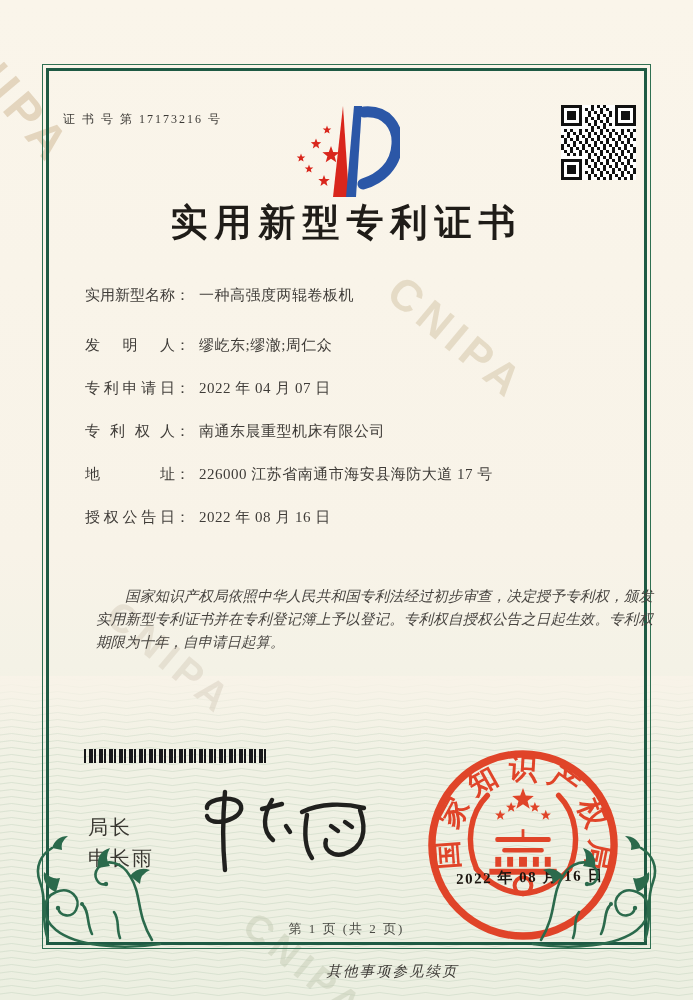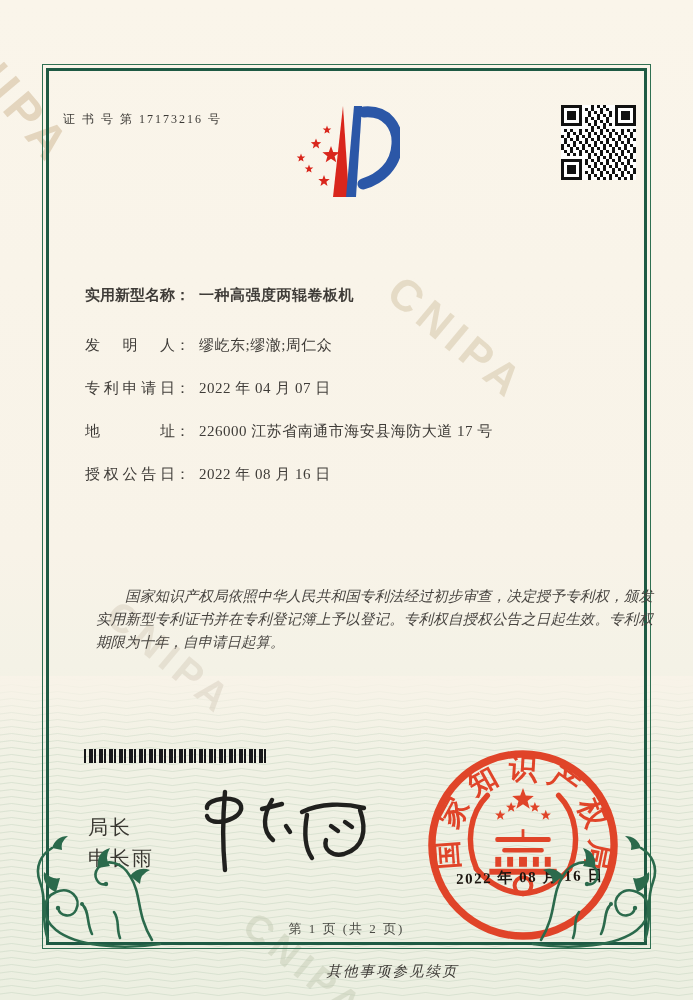--- a/index.html
+++ b/index.html
@@ -28,21 +28,21 @@
   .frame-in{width:100%;height:100%;box-sizing:border-box;border:3px solid #1e5a43;}
   
   .content{position:absolute;left:0;top:0;width:693px;height:1000px;z-index:4;}
   .certno{left:63px;top:111px;font-size:12px;letter-spacing:2px;color:#3c3a36;}
   .title{
     left:0;top:198px;width:693px;text-align:center;
     font-size:37px;font-weight:bold;letter-spacing:7px;color:#1f1c18;
   }
   .fields{left:85px;top:284px;width:545px;font-size:15px;color:#3f3c38;}
   .frow{height:22px;line-height:22px;margin-bottom:21px;white-space:nowrap;position:relative;}
-  .frow.first{margin-bottom:28px;font-weight:bold;}
+  .frow.first{margin-bottom:28px;}
   .flabel{display:inline-block;width:90px;text-align:justify;text-align-last:justify;vertical-align:top;}
   .fvalue{margin-left:9px;letter-spacing:.5px;}
   .gz{position:absolute;left:260px;top:0;}
   .body-text{
     left:76px;top:585px;width:557px;font-size:14.5px;line-height:23px;
     font-style:italic;color:#474440;text-align:justify;margin-left:20px;
   }
   .body-text p{margin:0;text-indent:2em;}
   .director{left:88px;top:812px;font-size:20px;line-height:31px;color:#3a3832;letter-spacing:2px;}
   .pagenum{left:0;top:920px;width:693px;text-align:center;font-size:13px;letter-spacing:2px;color:#4a4a44;}
@@ -362,30 +362,34 @@
       <rect x="3" y="3" width="15" height="15" fill="#fff"></rect>
       <rect x="6" y="6" width="9" height="9" fill="#111"></rect>
       <rect x="54" y="0" width="21" height="21" fill="#111"></rect>
       <rect x="57" y="3" width="15" height="15" fill="#fff"></rect>
       <rect x="60" y="6" width="9" height="9" fill="#111"></rect>
       <rect x="0" y="54" width="21" height="21" fill="#111"></rect>
       <rect x="3" y="57" width="15" height="15" fill="#fff"></rect>
       <rect x="6" y="60" width="9" height="9" fill="#111"></rect>
     </svg>
 
+  <div class="abs title">实用新型专利证书</div>
 
   <div class="abs fields">
     <div class="frow first">
       <span class="flabel">实用新型名称</span><span>：</span><span class="fvalue">一种高强度两辊卷板机</span>
     </div>
     <div class="frow">
       <span class="flabel">发明人</span><span>：</span><span class="fvalue">缪屹东;缪澈;周仁众</span>
     </div>
     <div class="frow">
       <span class="flabel">专利申请日</span><span>：</span><span class="fvalue">2022 年 04 月 07 日</span>
+    </div>
+    <div class="frow">
+      <span class="flabel">专利权人</span><span>：</span><span class="fvalue">南通东晨重型机床有限公司</span>
     </div>
     <div class="frow">
       <span class="flabel">地址</span><span>：</span><span class="fvalue">226000 江苏省南通市海安县海防大道 17 号</span>
     </div>
     <div class="frow">
       <span class="flabel">授权公告日</span><span>：</span><span class="fvalue">2022 年 08 月 16 日</span>
     </div>
   </div>
 
   <div class="abs body-text">

